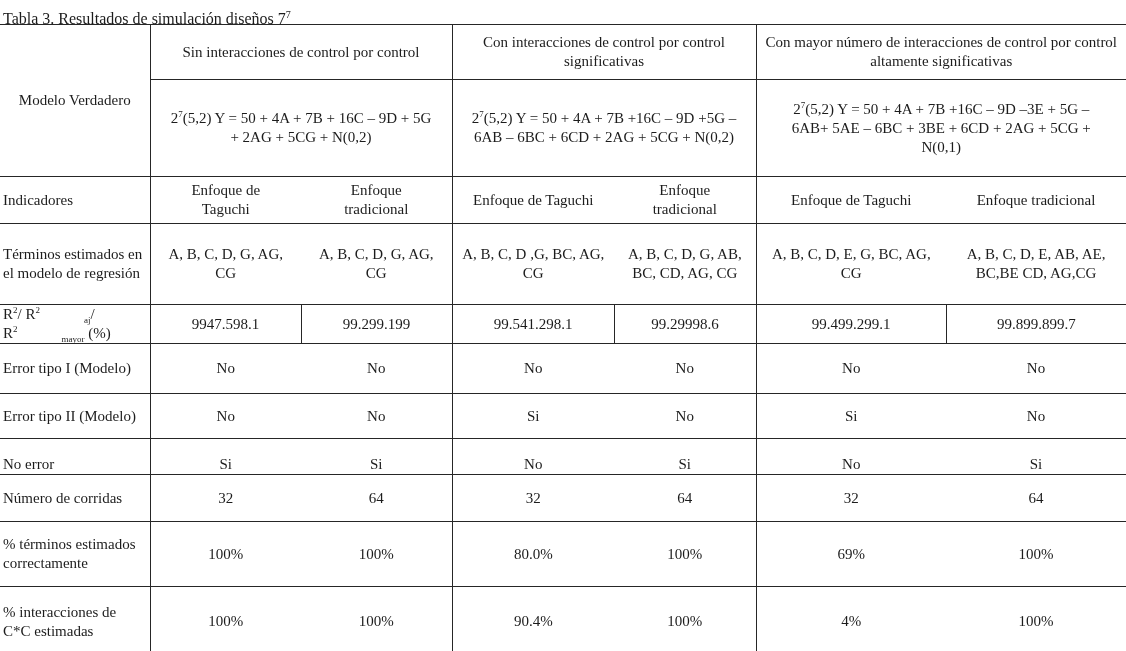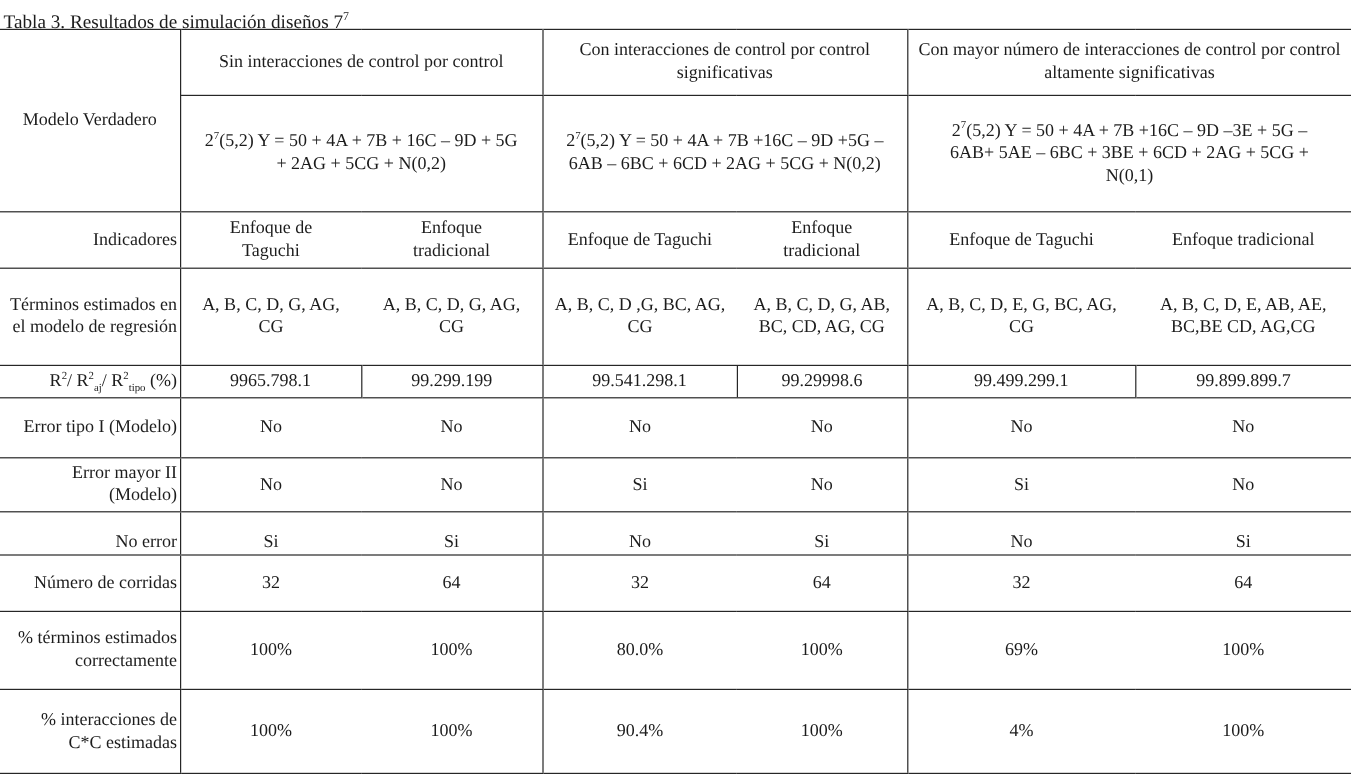--- a/index.html
+++ b/index.html
@@ -8,26 +8,26 @@
     font-family:"Liberation Serif","DejaVu Serif",serif; color:#1c1c1c;
   }
   .title { font-size:16px; padding:9px 0 0 3px; height:24px; box-sizing:border-box; }
   .title sup { font-size:10px; }
   table { border-collapse:collapse; table-layout:fixed; width:1126px; border-top:1px solid #262626; }
   td {
     font-size:15px; line-height:19px; vertical-align:middle; text-align:center;
     padding:1px 6px; border-bottom:1px solid #262626; box-sizing:border-box; overflow:hidden;
   }
   .bl { border-left:1px solid #262626; }
-  .lbl { text-align:right; padding:1px 2px 1px 3px; }
+  .lbl { text-align:left; padding:1px 2px 1px 3px; }
   .corner { text-align:center;margin-top:18px; }
   .ghead { padding:1px 8px; }
   .formula { padding:2px 18px; }
   .formula sup, .r2sup { font-size:9px; vertical-align:super; line-height:0; }
-  .r2sub { font-size:9px; vertical-align:sub; line-height:0; }
+  .r2sub { font-size:9px; vertical-align:sub; line-height:0;margin-left:44px; }
   .app-narrow { padding:1px 16px; }
   .app-mid { padding:1px 12px; }
   .app-wide { padding:1px 4px; }
   .triple { display:flex; justify-content:center; align-items:center; }
   .triple span { display:inline-block; }
   
   .h55 td { height:55px; }
   .h97 td { height:97px; }
   .h47 td { height:47px; }
   .h81 td { height:81px; }
@@ -82,25 +82,25 @@
     <td class="lbl">Términos estimados en el modelo de regresión</td>
     <td class="bl">A, B, C, D, G, AG, CG</td>
     <td>A, B, C, D, G, AG, CG</td>
     <td class="bl">A, B, C, D ,G, BC, AG, CG</td>
     <td>A, B, C, D, G, AB, BC, CD, AG, CG</td>
     <td class="bl">A, B, C, D, E, G, BC, AG, CG</td>
     <td>A, B, C, D, E, AB, AE, BC,BE CD, AG,CG</td>
   </tr>
 
   <tr class="h27">
-    <td class="lbl"><span>R</span><sup class="r2sup">2</sup><span>/ R</span><sup class="r2sup">2</sup><sub class="r2sub">aj</sub><span>/ R</span><sup class="r2sup">2</sup><sub class="r2sub">tipo</sub><span> (%)</span></td>
+    <td class="lbl"><span>R</span><sup class="r2sup">2</sup><span>/ R</span><sup class="r2sup">2</sup><sub class="r2sub">aj</sub><span>/ R</span><sup class="r2sup">2</sup><sub class="r2sub">mayor</sub><span> (%)</span></td>
     <td class="bl">
           <div class="triple">
             <span>99</span>
-            <span>65.7</span>
+            <span>47.5</span>
             <span>98.1</span>
           </div>
         </td>
     <td class="bl">
           <div class="triple">
             <span>99.2</span>
             <span>99.1</span>
             <span>99</span>
           </div>
         </td>
@@ -138,21 +138,21 @@
     <td class="lbl">Error tipo I (Modelo)</td>
     <td class="bl">No</td>
     <td>No</td>
     <td class="bl">No</td>
     <td>No</td>
     <td class="bl">No</td>
     <td>No</td>
   </tr>
 
   <tr class="h45">
-    <td class="lbl">Error mayor II (Modelo)</td>
+    <td class="lbl">Error tipo II (Modelo)</td>
     <td class="bl">No</td>
     <td>No</td>
     <td class="bl">Si</td>
     <td>No</td>
     <td class="bl">Si</td>
     <td>No</td>
   </tr>
 
   <tr class="h23">
     <td class="lbl">No error</td>

